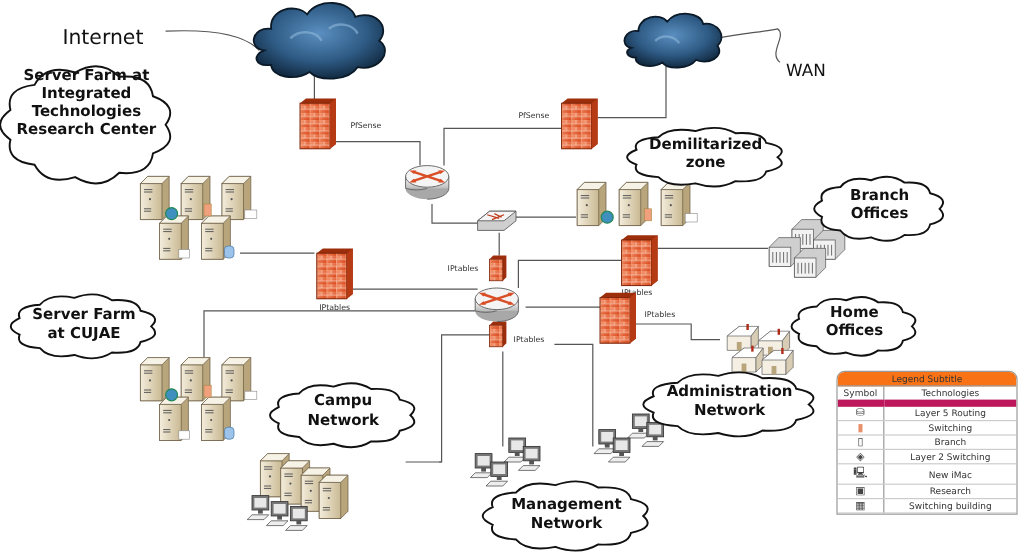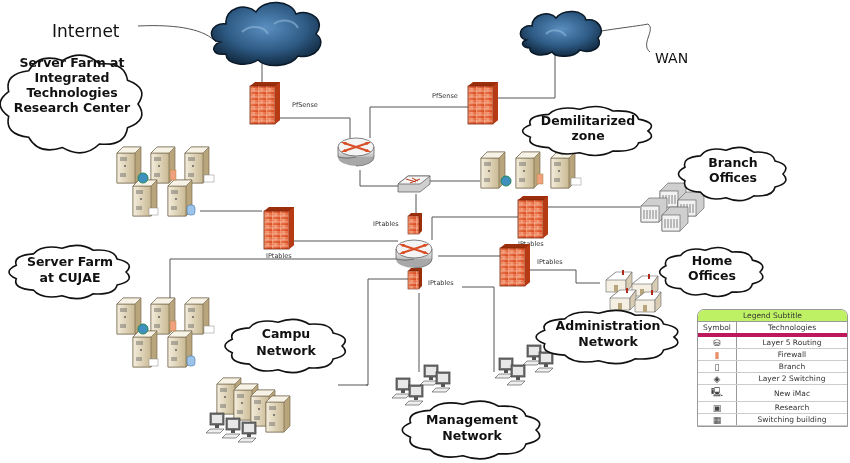--- a/index.html
+++ b/index.html
@@ -4,23 +4,23 @@
 <style>
   html,body{margin:0;padding:0;background:#fff;}
   body{width:850px;height:463px;position:relative;overflow:hidden;font-family:"DejaVu Sans",sans-serif;}
   #canvas{position:absolute;left:0;top:0;width:850px;height:463px;}
   .cloud-label{font-family:"DejaVu Sans",sans-serif;font-weight:bold;font-size:12.5px;fill:#111;text-anchor:middle;}
   .big-label{font-family:"DejaVu Sans",sans-serif;font-size:17px;fill:#111;}
   .small-label{font-family:"DejaVu Sans",sans-serif;font-size:6.5px;fill:#333;}
   .link{stroke:#555;stroke-width:1;fill:none;}
   #legend{position:absolute;left:697px;top:309px;width:149px;border:1px solid #999;border-radius:7px 7px 0 0;overflow:hidden;background:#fff;font-family:"DejaVu Sans",sans-serif;}
   #legend .lg-title{background:#d8e0bf;text-align:center;font-size:9px;color:#222;height:13px;line-height:13px;border-bottom:1px solid #999;}
-  #legend .lg-sub{background:#bef264;text-align:center;font-size:7.5px;color:#333;height:11px;line-height:11px;border-bottom:1px solid #999;}
+  #legend .lg-sub{background:#f97316;text-align:center;font-size:7.5px;color:#333;height:11px;line-height:11px;border-bottom:1px solid #999;}
   #legend table{border-collapse:collapse;width:100%;font-size:7.5px;color:#333;}
-  #legend th{font-weight:normal;border-bottom:4px solid #be185d;height:11px;padding:0;}
+  #legend th{font-weight:normal;border-bottom:6px solid #be185d;height:11px;padding:0;}
   #legend td{border-bottom:1px solid #ccc;height:11px;padding:0;text-align:center;}
   #legend td.sym,#legend th.sym{width:38px;border-right:1px solid #999;}
 </style>
 </head>
 <body>
 
 <svg id="canvas" viewBox="0 0 850 463" xmlns="http://www.w3.org/2000/svg">
   <defs>
     <radialGradient id="cloudGrad" cx="50%" cy="40%" r="60%">
       <stop offset="0%" stop-color="#5b8fc0"></stop>
@@ -288,21 +288,21 @@
         <th>Technologies</th>
       </tr>
     </thead>
     <tbody id="legend-body">
         <tr>
           <td class="sym"><span style="color: rgb(68, 68, 68); font-size: 9px;">⛁</span></td>
           <td>Layer 5 Routing</td>
         </tr>
         <tr>
           <td class="sym"><span style="color: rgb(232, 144, 106); font-size: 9px;">▮</span></td>
-          <td>Firewall</td>
+          <td>Switching</td>
         </tr>
         <tr>
           <td class="sym"><span style="color: rgb(68, 68, 68); font-size: 9px;">▯</span></td>
           <td>Branch</td>
         </tr>
         <tr>
           <td class="sym"><span style="color: rgb(68, 68, 68); font-size: 9px;">◈</span></td>
           <td>Layer 2 Switching</td>
         </tr>
         <tr>

